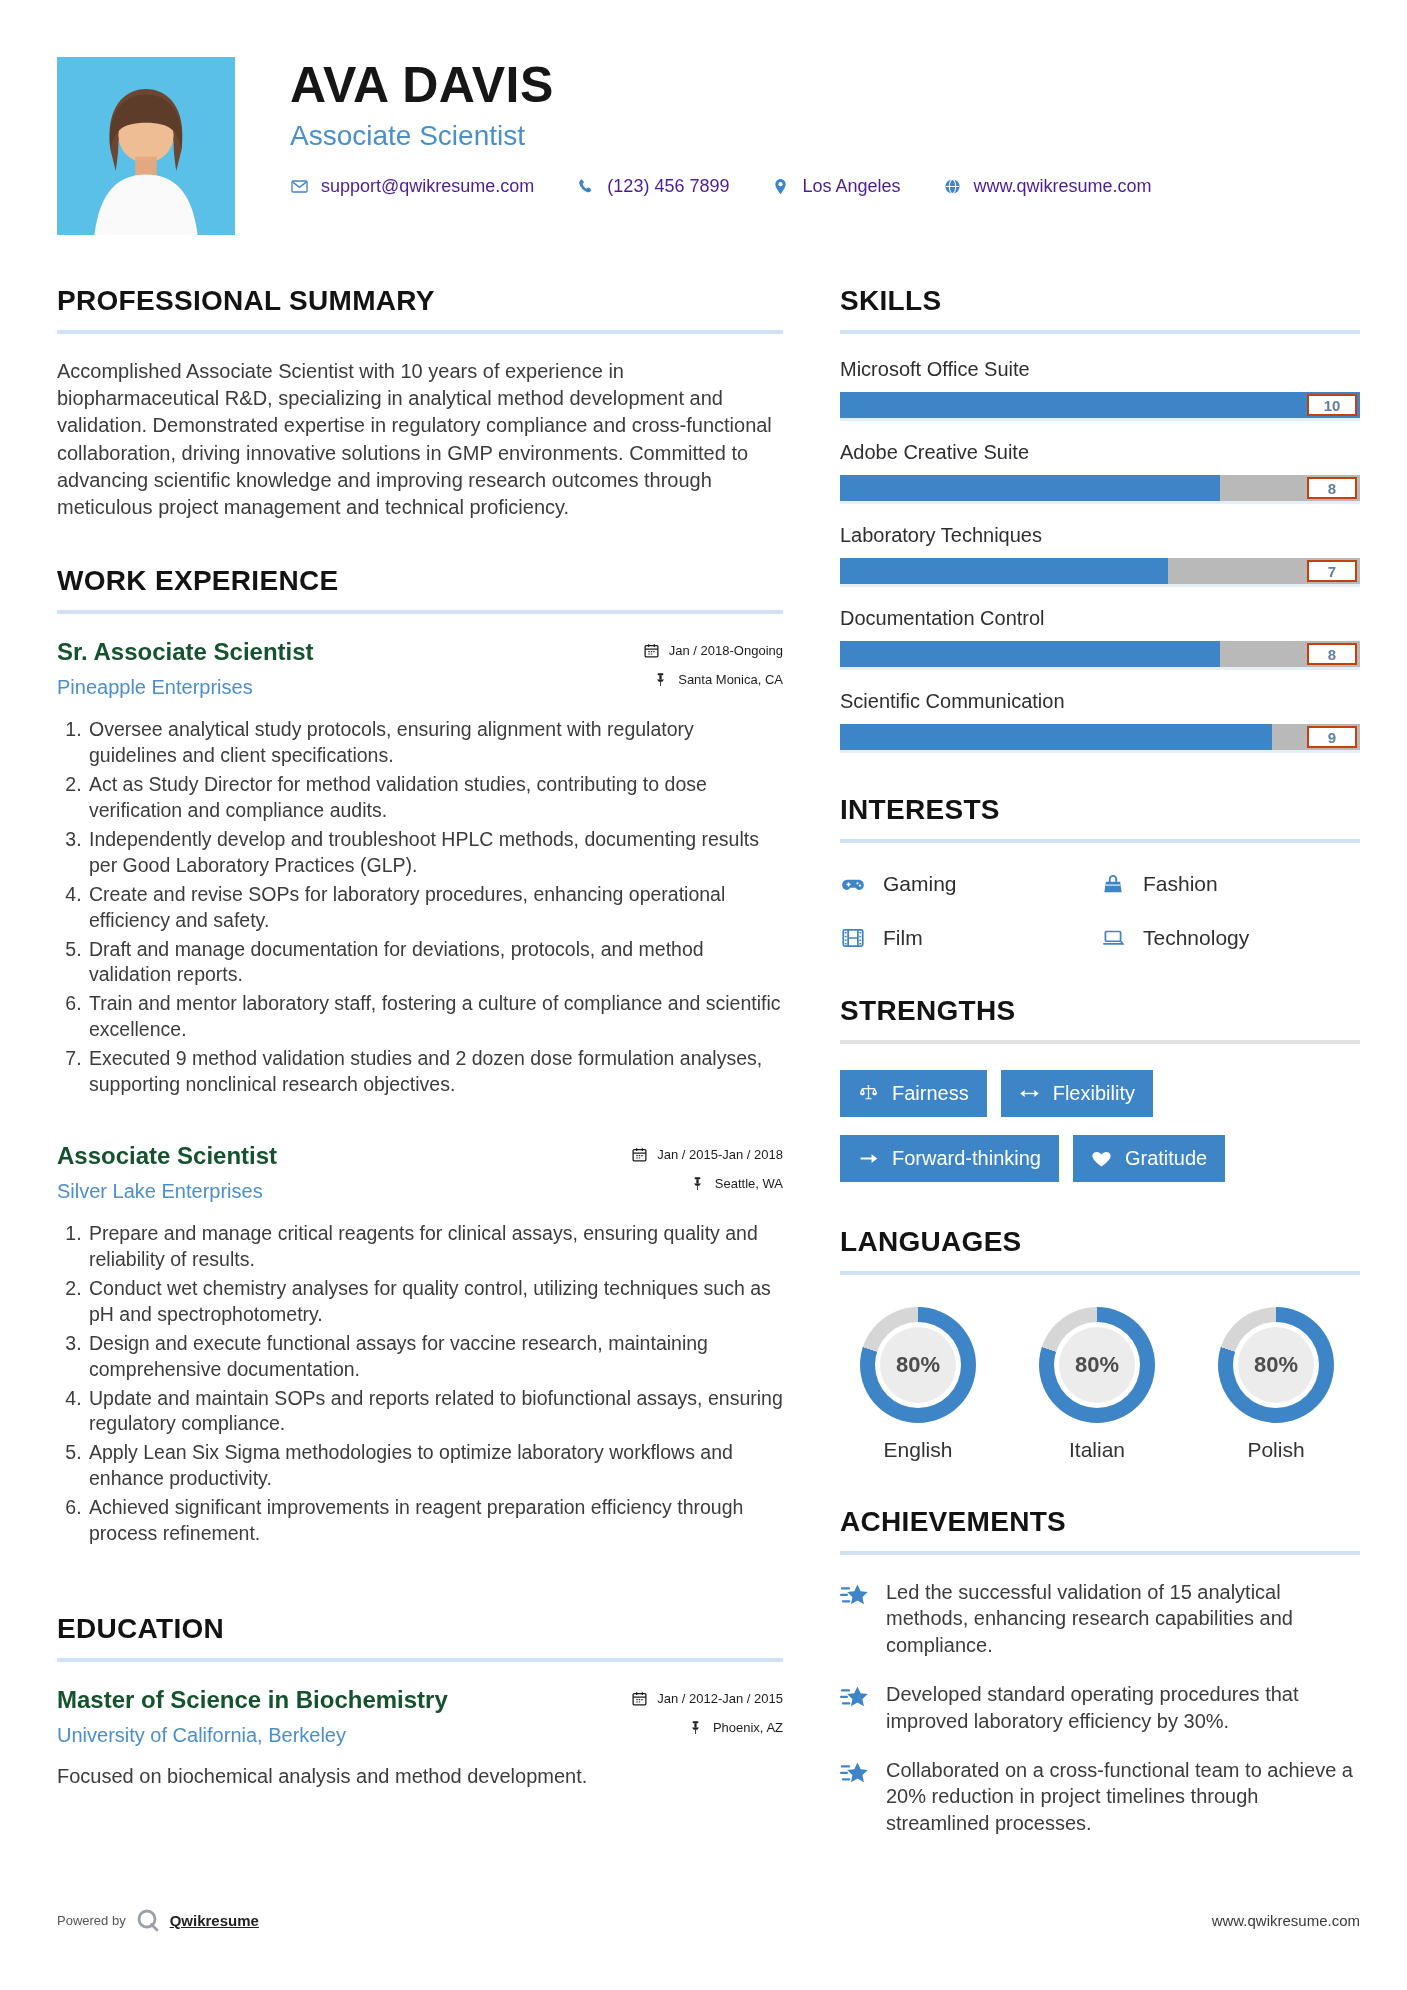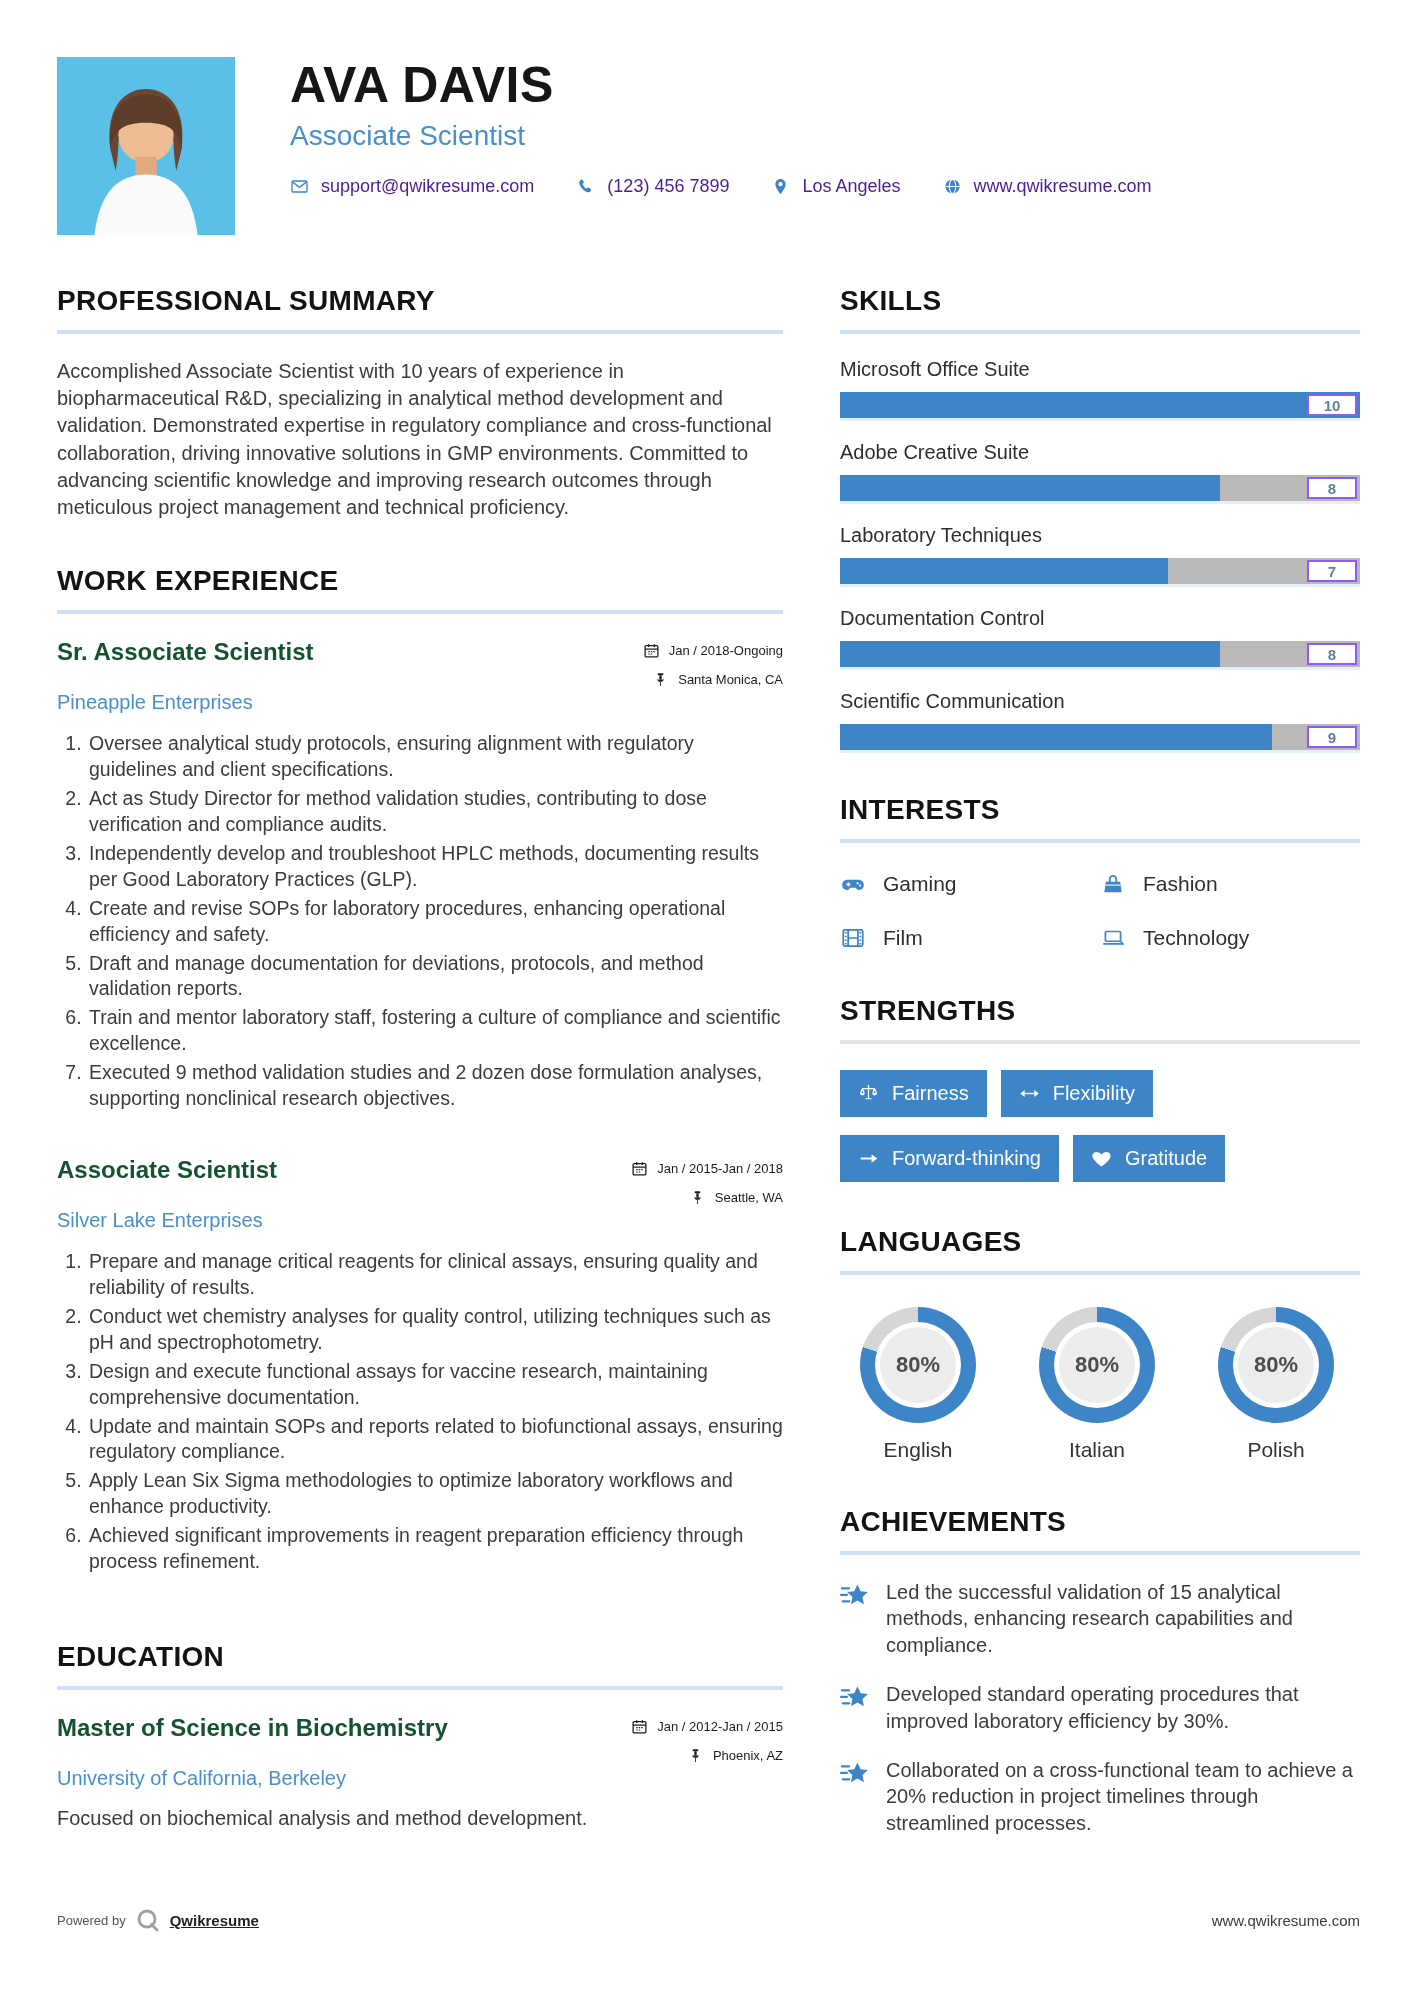--- a/index.html
+++ b/index.html
@@ -34,37 +34,37 @@
     margin:0 0 24px 0; padding-bottom:13px; border-bottom:4px solid #cfe2f3;
   }
   .section-title.gray { border-bottom-color:#e3e3e3; }
 
   .summary-body { font-size:20px; line-height:1.36; color:#3c3c3c; }
 
   
   .job + .job { margin-top:44px; }
   .job-head { display:flex; justify-content:space-between; margin-bottom:17px; }
   .job-role { font-size:24px; font-weight:600; color:#14532d; }
-  .job-company { font-size:20px; color:#4a8fca; margin-top:25px; }
+  .job-company { font-size:20px; color:#4a8fca; margin-top:10px; }
   .job-meta { text-align:right; font-size:13px; color:#1d1d1d; padding-top:4px; white-space:nowrap; }
   .meta-line { display:flex; justify-content:flex-end; align-items:center; gap:9px; margin-bottom:12px; }
   .meta-line svg { width:17px; height:17px; color:#1d1d1d; }
   ol.bullets { margin:0; padding-left:30px; font-size:19.5px; line-height:1.33; color:#3c3c3c; }
   ol.bullets li { margin-bottom:3px; padding-left:2px; }
   .section-education { margin-top:66px; }
   .edu-desc { font-size:20px; color:#3c3c3c; margin-top:16px; }
 
   
   .skill { margin-bottom:23px; }
   .skill-label { font-size:20px; color:#2e2e2e; margin-bottom:11px; }
   .skill-bar { position:relative; height:26px; background:#b9b9b9; box-shadow:0 3px 0 #e5eff8; }
   .skill-fill { position:absolute; left:0; top:0; bottom:0; background:#3d85c6; }
   .skill-badge {
     position:absolute; right:3px; top:2px; bottom:2px; width:50px;
-    background:#fff; border:2px solid #8b5cf6; color:#5e7f9e;
+    background:#fff; border:2px solid #c2410c; color:#5e7f9e;
     font-size:15px; font-weight:700; display:flex; align-items:center; justify-content:center;
   }
 
   
   .interests-grid { display:grid; grid-template-columns:1fr 1fr; row-gap:28px; padding-top:4px; }
   .interest { display:flex; align-items:center; gap:17px; font-size:21px; color:#2f2f2f; }
   .interest svg { width:26px; height:26px; color:#3d85c6; flex:0 0 auto; }
 
   
   .badges { display:flex; flex-wrap:wrap; gap:18px 14px; padding-top:2px; }

